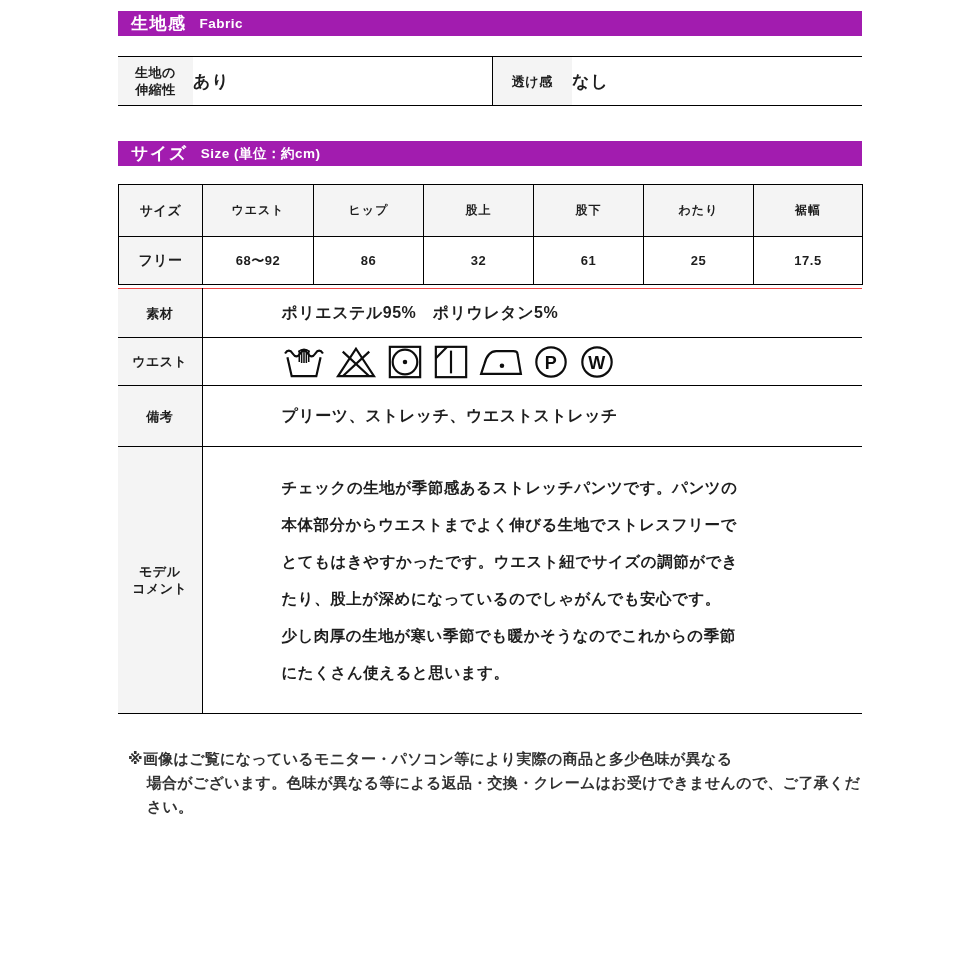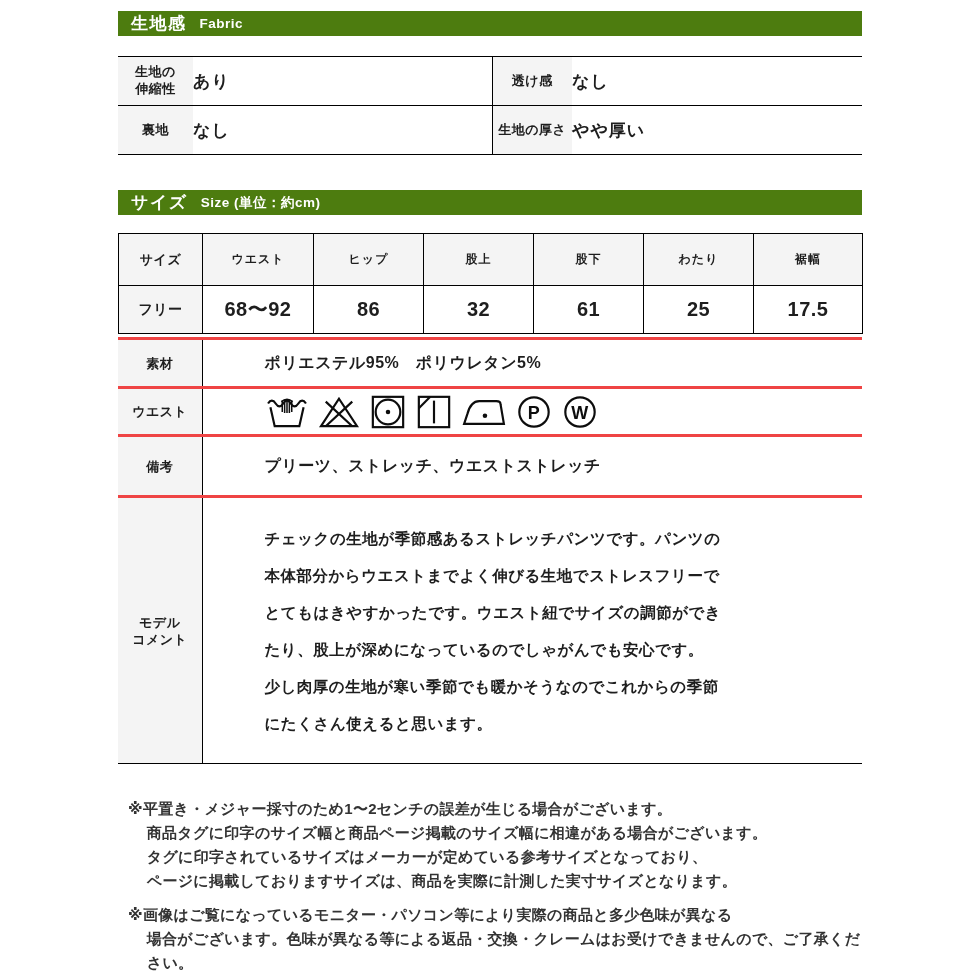--- a/index.html
+++ b/index.html
@@ -7,55 +7,55 @@
   body {
     font-family:"Liberation Sans","DejaVu Sans",sans-serif;
     font-weight:700;
     color:#1e1e1e;
     -webkit-font-smoothing:antialiased;
   }
   .page { width:744px; margin-left:118px; padding-top:11px; }
 
   
   .bar {
-    background:#4d7c0f; color:#fff; height:25px;
+    background:#a21caf; color:#fff; height:25px;
     display:flex; align-items:center; padding-left:13px;
   }
   .bar .t { font-size:17px; letter-spacing:1.5px; }
   .bar .s { font-size:13.5px; margin-left:13px; letter-spacing:0.5px; }
 
   table { border-collapse:collapse; table-layout:fixed; width:744px; }
   td { vertical-align:middle; }
 
   
-  .fabric-table { margin-top:20px;font-family:Liberation Mono, monospace; }
+  .fabric-table { margin-top:20px; }
   .fabric-table tr { height:49px; }
   .fabric-table tr td { border-top:1px solid #000; border-bottom:1px solid #000; }
   .lbl {
     background:#f4f4f4; text-align:center; font-size:13px;
     line-height:17px; white-space:pre-line; letter-spacing:0.5px;
   }
   .val { font-size:17px; letter-spacing:1px; }
   .mid-border { border-left:1px solid #000 !important; }
 
   
   .size-table { margin-top:35px; }
   .size-table td { border:1px solid #000; text-align:center; }
   .size-table .hrow { height:52px; }
   .size-table .hrow td { background:#f4f4f4; font-size:12px; letter-spacing:1px; }
   .size-table .hrow td.corner { font-size:13px; letter-spacing:0.5px; }
   .size-table .drow { height:48px;padding-left:8px; }
-  .size-table .drow td { font-size:20px; letter-spacing:0.5px; }
+  .size-table .drow td { font-size:13px; letter-spacing:0.5px; }
   .size-table .drow td.corner { background:#f4f4f4; font-size:14px; letter-spacing:0.5px; }
 
   
   .spec-table { margin-top:3px; }
-  .spec-table tr td { border-top:3px solid #ef4444; border-bottom:1px solid #000; }
+  .spec-table tr td { border-top:1px solid #ef4444; border-bottom:1px solid #000; }
   .spec-table .lbl { border-right:1px solid #000; }
-  .spec-table .content { padding-left:62px; font-size:16px; letter-spacing:0.5px; }
+  .spec-table .content { padding-left:79px; font-size:16px; letter-spacing:0.5px; }
   .row-material { height:49px; }
   .row-care { height:48px; }
   .row-notes { height:61px; }
   .row-comment { height:267px; }
   .comment-text { font-size:15.5px; line-height:37px; white-space:pre-line; letter-spacing:0.5px;font-family:Liberation Serif, serif; }
   .care-icons { display:flex; align-items:center; gap:8px; }
   .care-icons svg { display:block; }
   .ci { stroke:#0d0d0d; stroke-width:2.3; fill:none; }
   .ci-fill { fill:#0d0d0d; stroke:none; }
   .ci-letter { fill:#0d0d0d; font-size:19px; font-weight:700; }
@@ -85,26 +85,20 @@
         <col style="width:80px">
         <col style="width:290px">
       </colgroup>
     <tbody>
         <tr>
       <td class="lbl">生地の
 伸縮性</td>
       <td class="val">あり</td>
       <td class="lbl mid-border">透け感</td>
       <td class="val">なし</td>
-    </tr>
-    <tr>
-      <td class="lbl">裏地</td>
-      <td class="val">なし</td>
-      <td class="lbl mid-border">生地の厚さ</td>
-      <td class="val">やや厚い</td>
     </tr>
   </tbody>
     </table>
 
   <div class="bar size-bar" style="margin-top:35px;">
     <span class="t">サイズ</span>
     <span class="s">Size (単位：約cm)</span>
   </div>
 
   <table class="size-table" style="margin-top:18px;">
@@ -201,21 +195,17 @@
 とてもはきやすかったです。ウエスト紐でサイズの調節ができ
 たり、股上が深めになっているのでしゃがんでも安心です。
 少し肉厚の生地が寒い季節でも暖かそうなのでこれからの季節
 にたくさん使えると思います。</div>
       </td>
     </tr>
   </tbody>
     </table>
 
   <div class="footnotes">
-    <div class="fn-block">※平置き・メジャー採寸のため1〜2センチの誤差が生じる場合がございます。
-商品タグに印字のサイズ幅と商品ページ掲載のサイズ幅に相違がある場合がございます。
-タグに印字されているサイズはメーカーが定めている参考サイズとなっており、
-ページに掲載しておりますサイズは、商品を実際に計測した実寸サイズとなります。</div>
     <div class="fn-block">※画像はご覧になっているモニター・パソコン等により実際の商品と多少色味が異なる
 場合がございます。色味が異なる等による返品・交換・クレームはお受けできませんので、ご了承ください。</div>
   </div>
 
 </div>
 
 </body></html>

